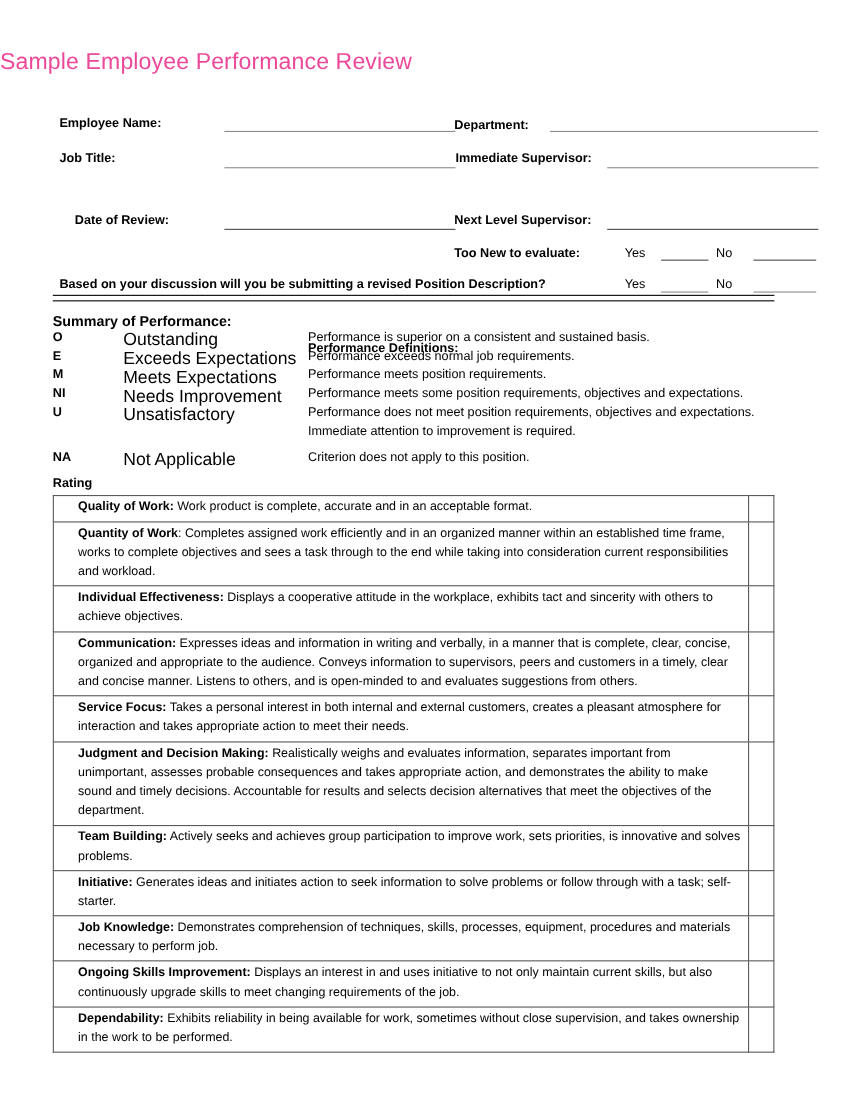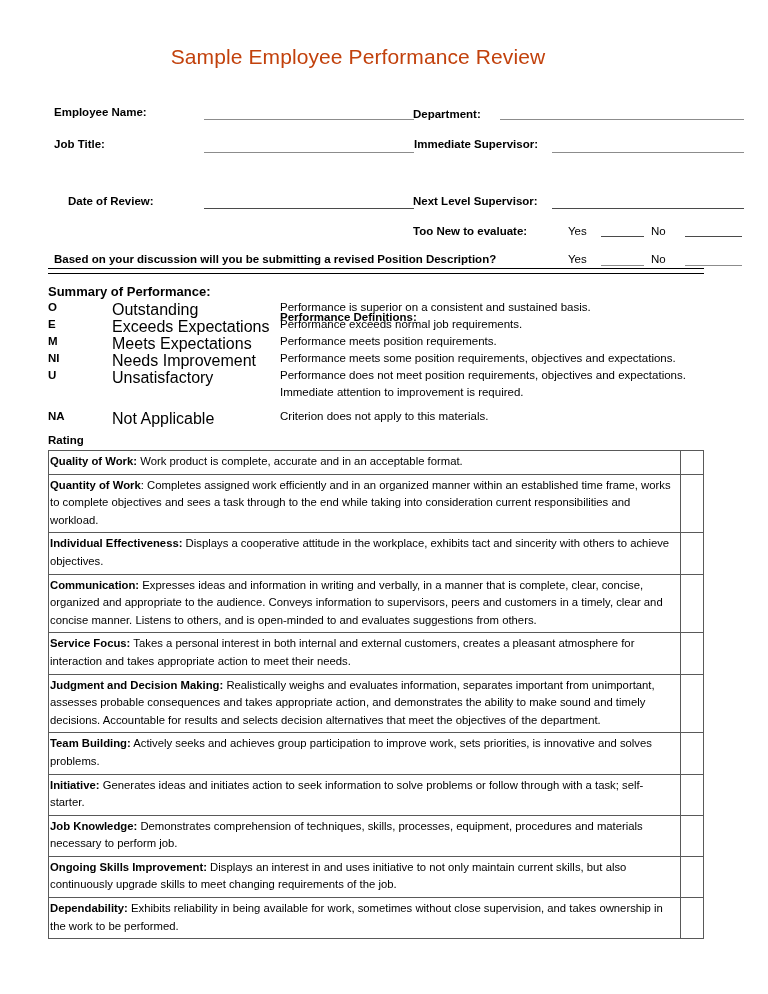--- a/index.html
+++ b/index.html
@@ -22,25 +22,24 @@
     background: #ffffff;
     overflow: hidden;
   }
 
   
   .doc-title {
     position: absolute;
     left: 0;
     top: 45px;
     width: 716px;
-    text-align: center;
     font-size: 21px;
     font-weight: 400;
     letter-spacing: .1px;
-    color: #c2410c;
+    color: #ec4899;
   }
 
   
   .t {
     position: absolute;
     font-size: 11.5px;
     line-height: 14px;
     white-space: nowrap;
   }
   .b { font-weight: 700; }
@@ -121,21 +120,21 @@
   .rating-table {
     position: absolute;
     left: 48px;
     top: 450px;
     width: 656px;
     border-collapse: collapse;
     table-layout: fixed;
   }
   .rating-table td {
     border: 1px solid #595959;
-    padding: 2px 5px 3px 1px;
+    padding: 2px 5px 3px 22px;
     font-size: 11.3px;
     line-height: 17.6px;
     vertical-align: top;
     text-align: left;
   }
   .rating-table td.score {
     width: 22px;
     padding: 0;
     border-left: 1px solid #595959;
   }
@@ -225,21 +224,21 @@
       <span class="col-def">Performance does not meet position requirements, objectives and expectations.</span>
     </div>
     <div class="def-row">
       <span class="col-code"></span>
       <span class="col-label"></span>
       <span class="col-def">Immediate attention to improvement is required.</span>
     </div>
     <div class="def-row" style="margin-top:7px;">
       <span class="col-code">NA</span>
       <span class="col-label">Not Applicable</span>
-      <span class="col-def">Criterion does not apply to this materials.</span>
+      <span class="col-def">Criterion does not apply to this position.</span>
     </div>
 
   </div>
 
   <div class="rating-label">Rating</div>
 
   <table class="rating-table">
     <tbody>
       <tr>
         <td><span class="crit-name">Quality of Work:</span><span> Work product is complete, accurate and in an acceptable format.</span></td>

